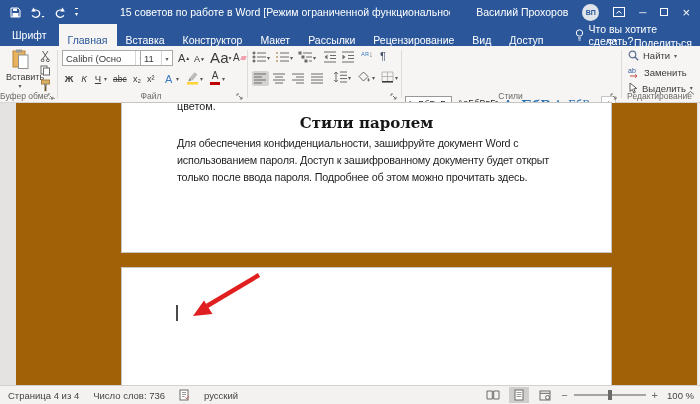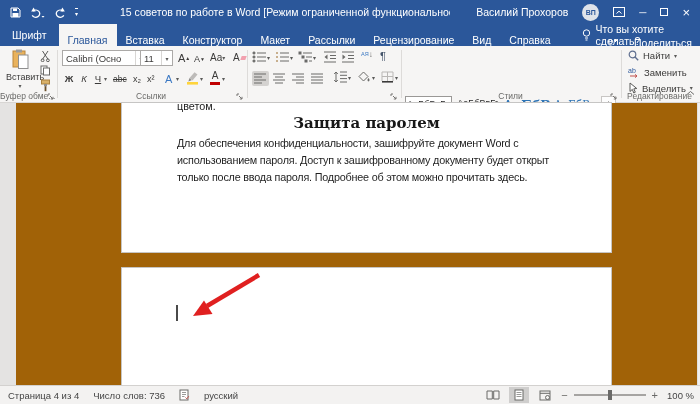--- a/index.html
+++ b/index.html
@@ -149,21 +149,21 @@
 
   <div class="tabrow">
     <div class="tab file">Шрифт</div>
     <div class="tab active">Главная</div>
     <div class="tab">Вставка</div>
     <div class="tab">Конструктор</div>
     <div class="tab">Макет</div>
     <div class="tab">Рассылки</div>
     <div class="tab">Рецензирование</div>
     <div class="tab">Вид</div>
-    <div class="tab">Справка</div>
+    <div class="tab">Доступ</div>
     <div class="tellme">
       <span>
         <svg width="9" height="12" viewBox="0 0 9 12">
             <circle cx="4.5" cy="4" r="3.2" fill="none" stroke="#fff"></circle>
             <path d="M3 9 h3 M3.5 11 h2" stroke="#fff"></path>
           </svg>
       </span>
       <span>Что вы хотите сделать?</span>
     </div>
     <div class="share">
@@ -232,21 +232,21 @@
     </div>
     <div class="rbtn" style="left:178px;top:4px">
       <span style="font-size:11px">А</span>
         <span style="font-size:5px;vertical-align:top">▲</span>
     </div>
     <div class="rbtn" style="left:194px;top:5px">
       <span style="font-size:9px">А</span>
         <span style="font-size:5px;vertical-align:top">▼</span>
     </div>
     <div class="rbtn" style="left:210px;top:4px">
-      <span style="font-size:10px">Аа</span>
+      <span style="font-size:15px">Аа</span>
         <span class="caret">▾</span>
     </div>
     <div class="rbtn" style="left:233px;top:4px">
       <span style="font-size:10px">А</span>
         <span style="display:inline-block;width:5px;height:4px;background:#f2a0ae;transform:skewX(-20deg);margin-left:1px"></span>
     </div>
     <div class="rbtn bld" style="left:63px;top:25px;width:12px">Ж</div>
     <div class="rbtn itl" style="left:78px;top:25px;width:12px">К</div>
     <div class="rbtn und" style="left:92px;top:25px;width:12px">Ч</div>
     <span class="abs caret" style="left:104px;top:30px">▾</span>
@@ -261,21 +261,21 @@
           <path d="M3.5 8 l-1.2 3.4 3.4 -1.2z" fill="#8a8886"></path>
           <rect x="1" y="12" width="11" height="2.6" fill="#ffd43b"></rect>
         </svg>
     </div>
     <span class="abs caret" style="left:200px;top:30px">▾</span>
     <div class="rbtn fc" style="left:210px;top:24px">
       <span style="font-size:10px">А</span>
       <i class="bar" style="background:#c00000"></i>
     </div>
     <span class="abs caret" style="left:222px;top:30px">▾</span>
-    <div class="grp-label" style="left:58px;width:186px">Ссылки</div>
+    <div class="grp-label" style="left:58px;width:186px">Файл</div>
     <span class="launcher" style="left:236px">
       <svg width="7" height="7" viewBox="0 0 7 7">
           <path d="M1 3 V1 h2 M3 3 l3 3 M6 3.8 V6 H3.8" stroke="#767472" fill="none"></path>
         </svg>
     </span>
 
     <span class="abs" style="left:252px;top:5px">
       <svg width="15" height="12" viewBox="0 0 15 12">
           <g stroke="#6a6a68">
             <circle cx="2" cy="2" r="1.1" fill="#6a6a68"></circle>
@@ -447,21 +447,21 @@
     <span class="abs" style="left:686px;top:44px">
       <svg width="9" height="6" viewBox="0 0 9 6">
           <path d="M1 4.5 L4.5 1.5 L8 4.5" fill="none" stroke="#6a6a68"></path>
         </svg>
     </span>
   </div>
 
   <div class="docarea">
     <div class="page page1">
       <div class="doc-fragment">цветом.</div>
-      <div class="doc-heading">Защита паролем</div>
+      <div class="doc-heading">Стили паролем</div>
       <div class="doc-body">Для обеспечения конфиденциальности, зашифруйте документ Word с использованием пароля. Доступ к зашифрованному документу будет открыт только после ввода пароля. Подробнее об этом можно прочитать здесь.</div>
     </div>
     <div class="page page2"></div>
     <div class="caret-cursor"></div>
     <svg class="abs" style="left:0;top:0;pointer-events:none" width="700" height="282" viewBox="0 0 700 282">
       <line x1="243" y1="172" x2="191" y2="203" stroke="#e02020" stroke-width="4.5"></line>
       <polygon points="177,213 188,197.5 196.5,211" fill="#e02020"></polygon>
     </svg>
     <div class="vscroll">
       <span class="arr" style="top:0">▲</span>

